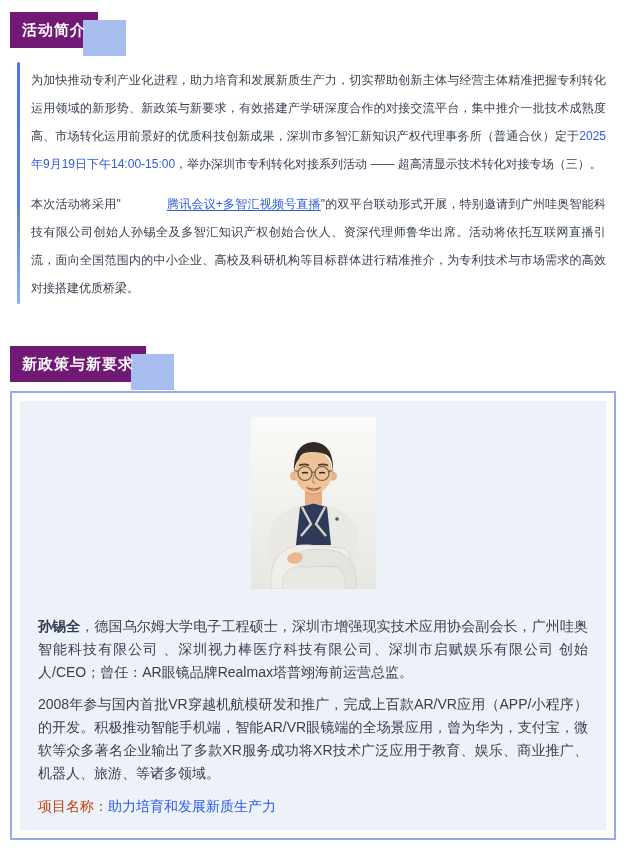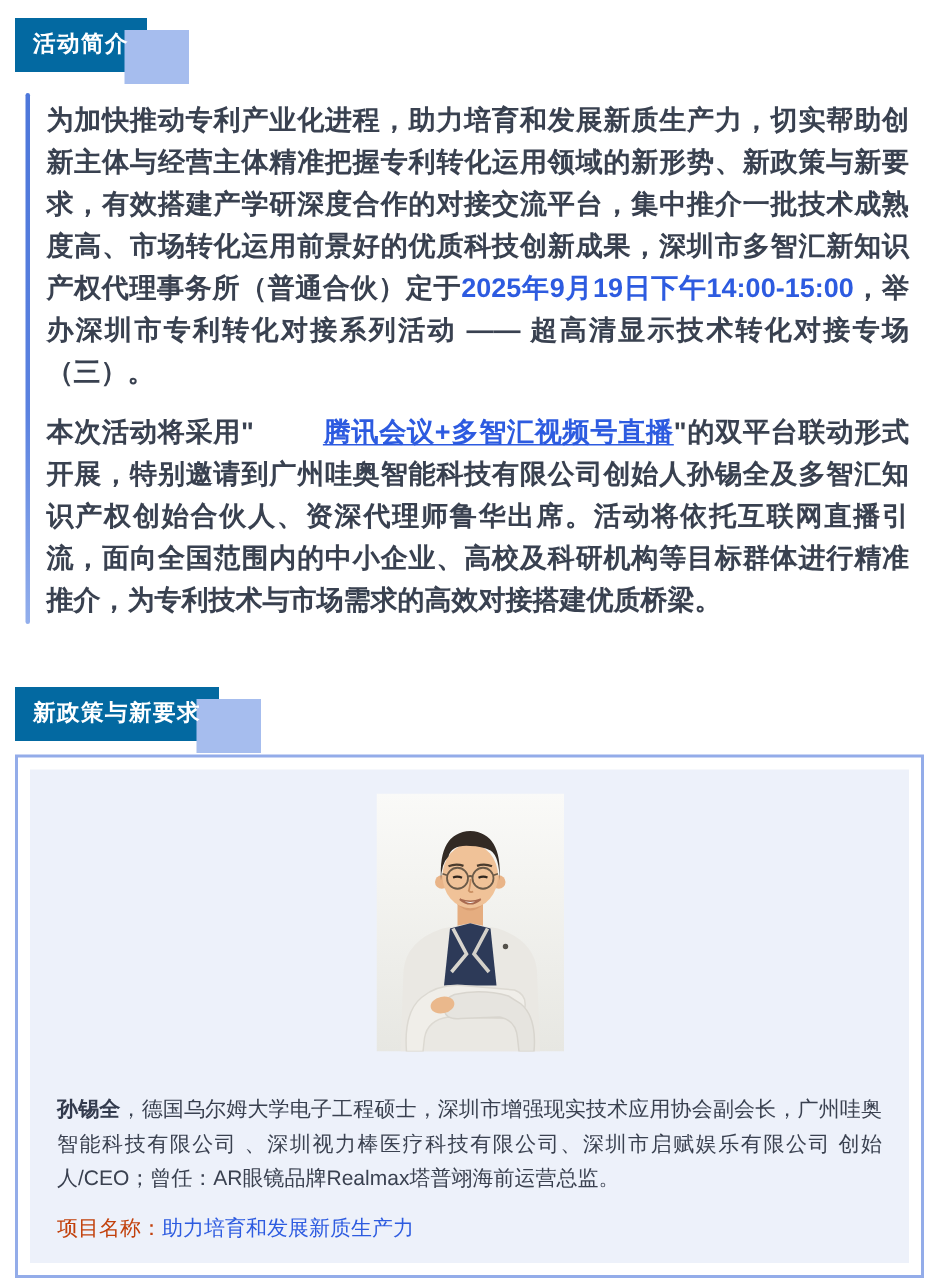--- a/index.html
+++ b/index.html
@@ -6,43 +6,43 @@
   body{
     width:626px;height:854px;background:#ffffff;
     font-family:"Liberation Sans","DejaVu Sans",sans-serif;
     color:#394150;overflow:hidden;
   }
   .page{width:626px;height:854px;position:relative;}
 
   
   .badge{
     display:inline-block;position:relative;z-index:0;
-    background:#0369a1;color:#ffffff;font-weight:bold;
+    background:#701a75;color:#ffffff;font-weight:bold;
     font-size:15px;line-height:36px;padding:0 12px;letter-spacing:1px;text-align:center;
   }
   .badge::after{
     content:"";position:absolute;z-index:-1;
     top:8px;right:-28px;width:43px;height:100%;
     background:#a6bdee;
   }
 
   
   .section-intro{padding-top:12px;margin:0 10px;}
   .intro-body{
     position:relative;margin-left:7px;margin-top:14px;
     padding:4px 10px 2px 14px;
   }
   .intro-body::before{
     content:"";position:absolute;left:0;top:0;bottom:0;width:3px;
     border-radius:2px;
     background:linear-gradient(180deg,#4d77da 0%,#5b82e0 60%,#93afec 100%);
   }
   .intro-p{
-    margin:0 0 12px 0;font-size:18px;line-height:28px;
-    text-align:justify;color:#394150;font-weight:bold;
+    margin:0 0 12px 0;font-size:12px;line-height:28px;
+    text-align:justify;color:#394150;
   }
   .intro-p:last-child{margin-bottom:0;}
 
   .blue{color:#2d5be0;}
   .link-underline{text-decoration:underline;text-underline-offset:2px;cursor:pointer;margin-left:46px;}
 
   
   .section-speaker{margin:42px 10px 0 10px;}
   .speaker-card{
     margin-top:9px;border:2px solid #93ace9;background:#ffffff;padding:8px;
@@ -138,20 +138,21 @@
 
               <path d="M55.5 70.5 Q62.5 76.5 69.5 70.5 Q62.5 73.2 55.5 70.5 Z" fill="#fdfdfc" stroke="#a86a50" stroke-width="1.1"></path>
             </svg>
           </span>
         </div>
 
         <p class="bio">
           <strong class="name">孙锡全</strong><span>，德国乌尔姆大学电子工程硕士，深圳市增强现实技术应用协会副会长，广州哇奥智能科技有限公司 、深圳视力棒医疗科技有限公司、深圳市启赋娱乐有限公司 创始人/CEO；曾任：AR眼镜品牌Realmax塔普翊海前运营总监。</span>
         </p>
 
+        <p class="bio">2008年参与国内首批VR穿越机航模研发和推广，完成上百款AR/VR应用（APP/小程序）的开发。积极推动智能手机端，智能AR/VR眼镜端的全场景应用，曾为华为，支付宝，微软等众多著名企业输出了多款XR服务成功将XR技术广泛应用于教育、娱乐、商业推广、机器人、旅游、等诸多领域。</p>
 
         <p class="project-line">
           <strong class="label">项目名称：</strong><span class="blue">助力培育和发展新质生产力</span>
         </p>
 
       </div>
     </div>
   </div>
 
 </div>

